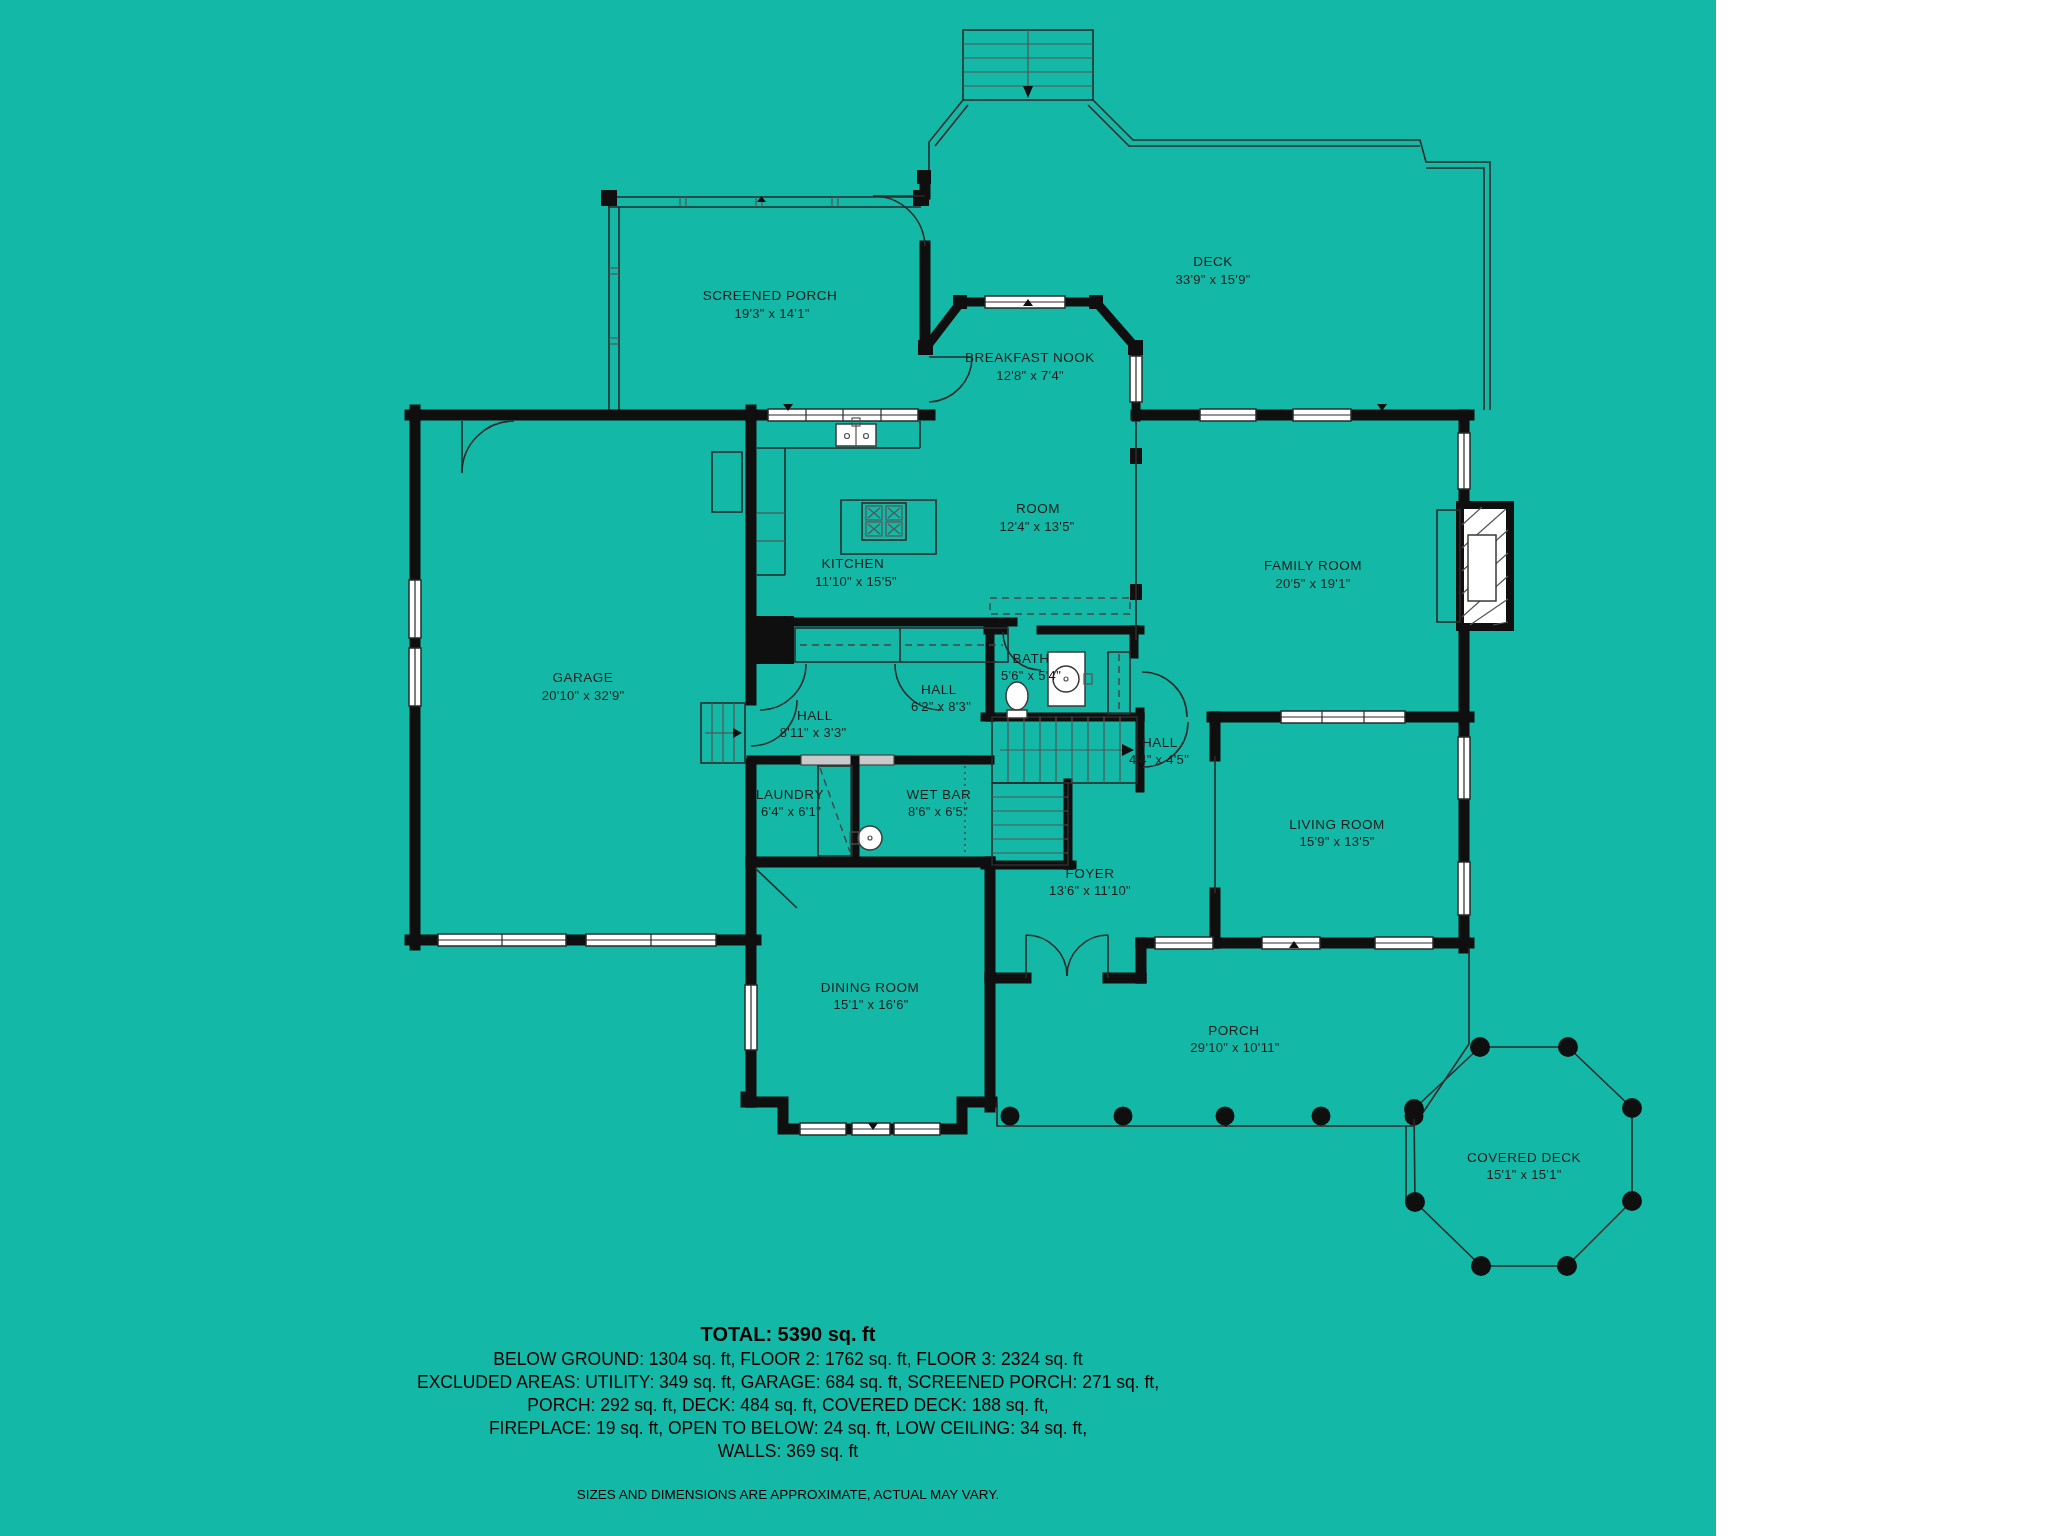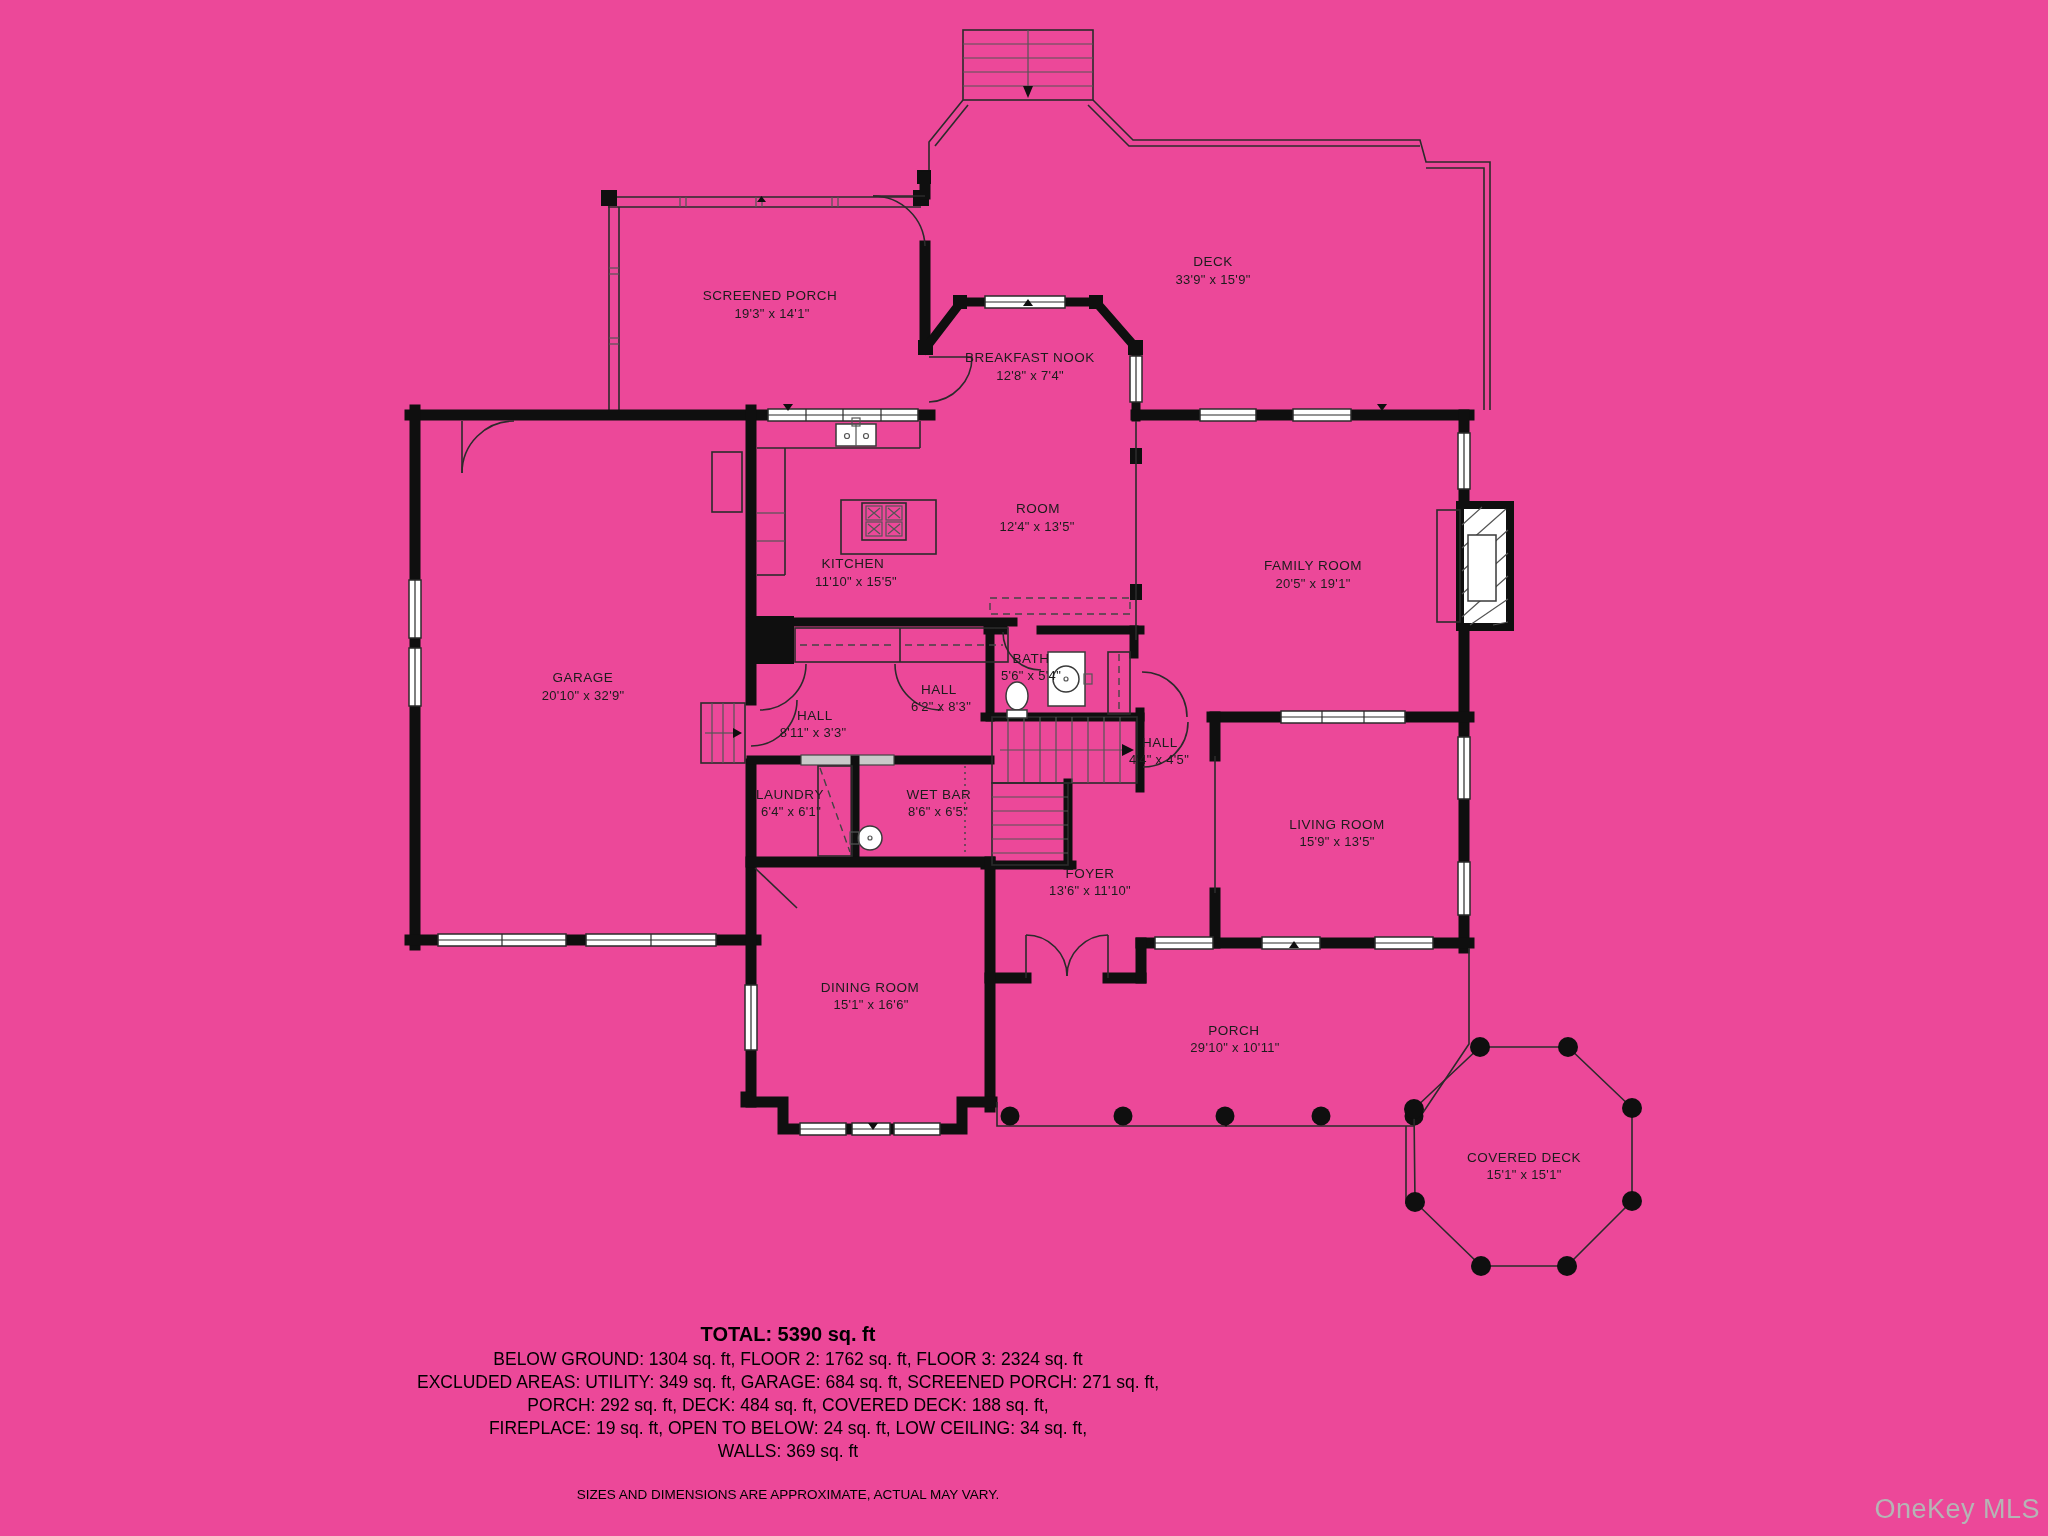--- a/index.html
+++ b/index.html
@@ -1,16 +1,16 @@
 <!DOCTYPE html>
 <html><head>
 <meta charset="utf-8">
 <style>
   html,body{margin:0;padding:0;background:#ffffff;}
-  .stage{position:relative;width:2048px;height:1536px;background:#ec4899;overflow:hidden;
+  .stage{position:relative;width:1716px;height:1536px;background:#14b8a6;overflow:hidden;
          font-family:"Liberation Sans", sans-serif;}
   svg{position:absolute;left:0;top:0;}
   svg text{font-family:"Liberation Sans", sans-serif;fill:#1c1c1c;}
   .room-name{font-size:13.5px;letter-spacing:.5px;text-anchor:middle;}
   .room-dims{font-size:13px;letter-spacing:.3px;text-anchor:middle;}
   .sum-total{font-size:20px;font-weight:bold;text-anchor:middle;fill:#000;}
   .sum-line{font-size:17.5px;text-anchor:middle;fill:#000;}
   .sum-disc{font-size:13.5px;text-anchor:middle;fill:#000;}
   .wm{font-size:27px;fill:#b5b5b5;text-anchor:end;letter-spacing:.5px;}
   .w{stroke:#0f0f0f;stroke-width:11;fill:none;stroke-linecap:square;}

